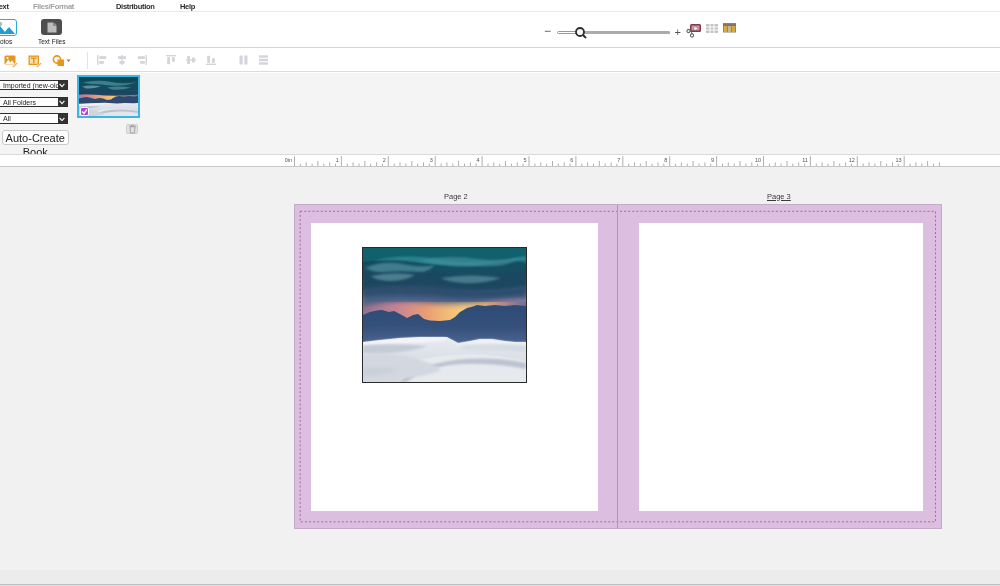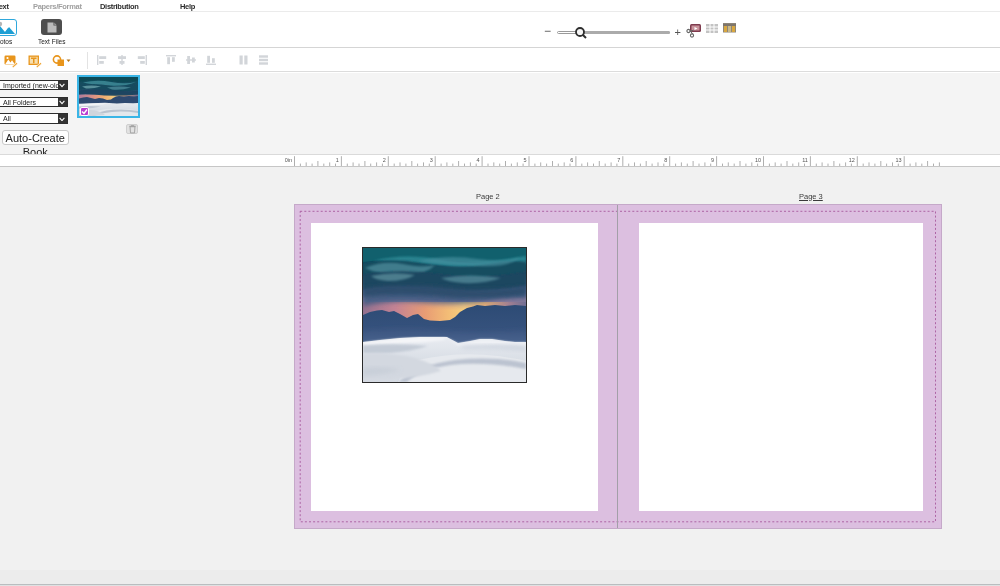--- a/index.html
+++ b/index.html
@@ -18,41 +18,41 @@
 .dd .tx { position:absolute; left:12px; top:1px; font-size:7px; color:#222; white-space:nowrap; }
 .dd .btn { position:absolute; right:0; top:0; width:9.5px; height:8.5px; background:#333; color:#fff; }
 .dd .btn svg { position:absolute; left:1.7px; top:2.5px; }
 #acb { position:absolute; left:1.5px; top:57px; width:67.5px; height:15px; background:#fff; border:1px solid #c9c9c9; border-radius:3px; font-size:11px; color:#222; text-align:center; line-height:14px; }
 
 #ruler { position:absolute; left:0; top:153.5px; width:1000px; height:13px; background:#fff; border-top:1px solid #dadada; border-bottom:1px solid #c6c6c6; }
 
 #canvas { position:absolute; left:0; top:166.5px; width:1000px; height:403.5px; background:#f1f1f1; }
 #bottom1 { position:absolute; left:0; top:570px; width:1000px; height:13.5px; background:#ececec; }
 #bottom2 { position:absolute; left:0; top:583.5px; width:1000px; height:2.5px; background:#dfe1e2; border-top:1.5px solid #b9bdbf; }
-.plabel { position:absolute; font-size:7.5px; color:#3a3a3a;margin-left:32px; }
+.plabel { position:absolute; font-size:7.5px; color:#3a3a3a; }
 #spread { position:absolute; left:294.5px; top:204.5px; width:646px; height:323px; background:#dcbfe0; outline:1px solid #c5a9c9; }
 #dash { position:absolute; left:0; top:0; width:646px; height:323px; }
 .wpage { position:absolute; background:#fff; top:18px; height:288.5px; }
 #spine { position:absolute; left:322.3px; top:0; width:1px; height:323px; background:#a39fa8; }
 #photo { position:absolute; left:362px; top:247px; width:165px; height:136px; border:1px solid #2a2a2a; background:#32527a; }
 .PH { display:block; width:100%; height:100%; }
 
 #thumb { position:absolute; left:76.5px; top:1.5px; width:63px; height:43px; border:2px solid #3ab5e6; background:#fff; }
 #check { position:absolute; left:1px; top:30px; width:9px; height:9px; background:#bb3fd1; border:1px solid #fff; border-radius:2px; }
 #trash { position:absolute; left:125.5px; top:50.5px; width:12px; height:10.5px; background:#e2e2e2; border:1px solid #cfcfcf; border-radius:2px; }
 .sep { position:absolute; width:1px; background:#e3e3e3; }
 .icon { position:absolute; }
 </style></head>
 <body>
 <div id="app">
 
 <div id="menubar">
  <span style="left:-5px;">Text</span>
- <span style="left:33px;color:#a0a0a0;">Papers/Format</span>
- <span style="left:100px;">Distribution</span>
+ <span style="left:33px;color:#a0a0a0;">Files/Format</span>
+ <span style="left:116px;">Distribution</span>
  <span style="left:162px;margin-left:18px;">Help</span>
 </div>
 
 <div id="tabbar">
 
  <div class="abs" style="left:-9px;top:6px;width:26px;height:17px;border:1.6px solid #2fa8dc;border-radius:3px;background:#fff;overflow:hidden;">
    <svg width="26" height="15" viewBox="0 0 26 15" style="display:block">
      <circle cx="8" cy="4" r="2.2" fill="#b5b5b5"></circle>
      <path d="M2,14 L8,6 L13,12 L16,8 L22,14 Z" fill="#1e9fd4"></path>
      <path d="M12,14 L17,7 L23,14 Z" fill="#1e9fd4"></path>

